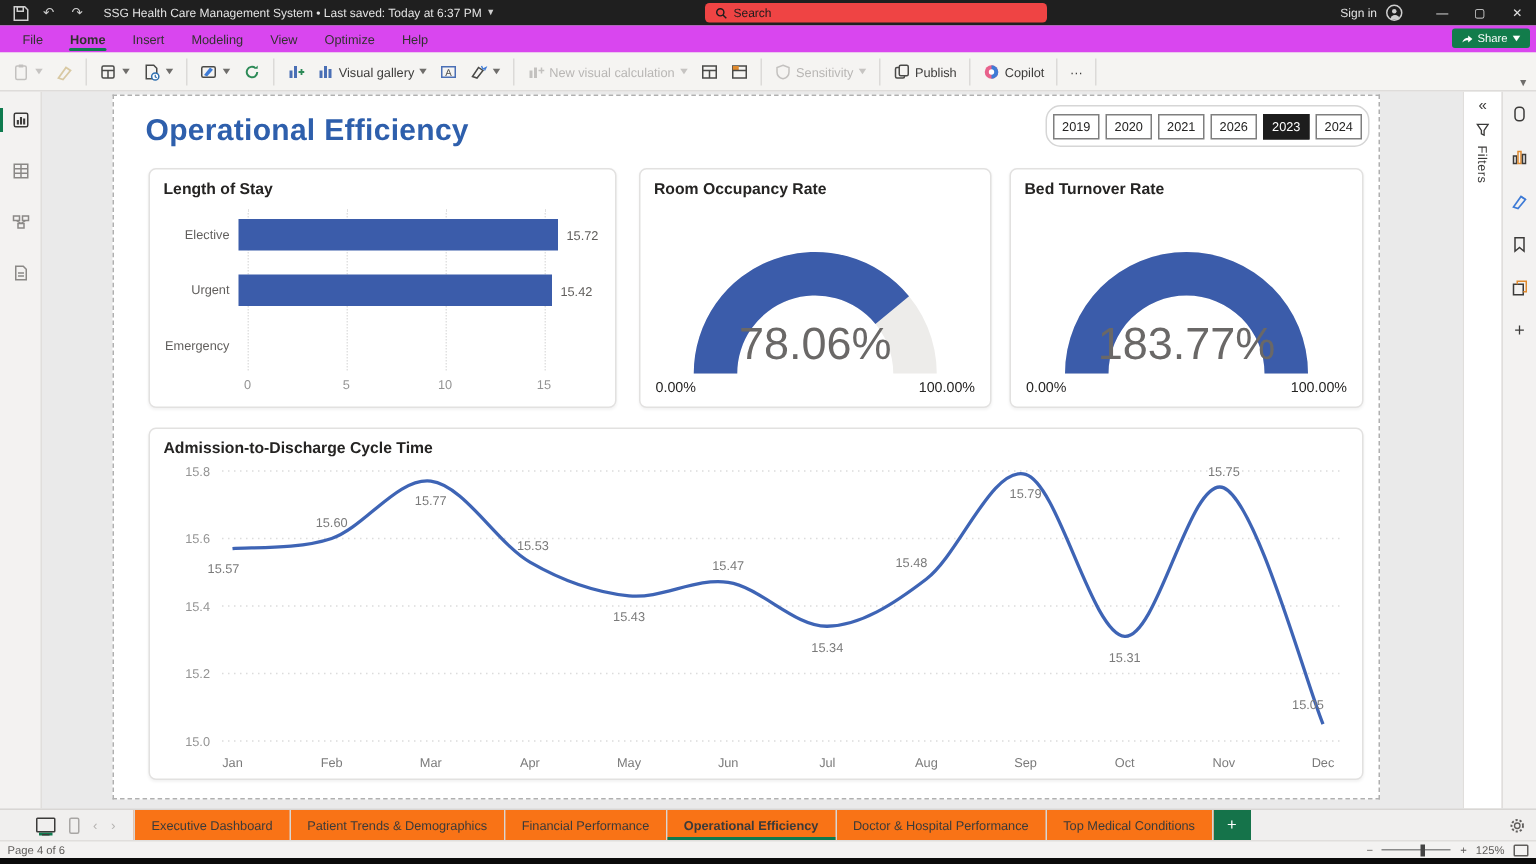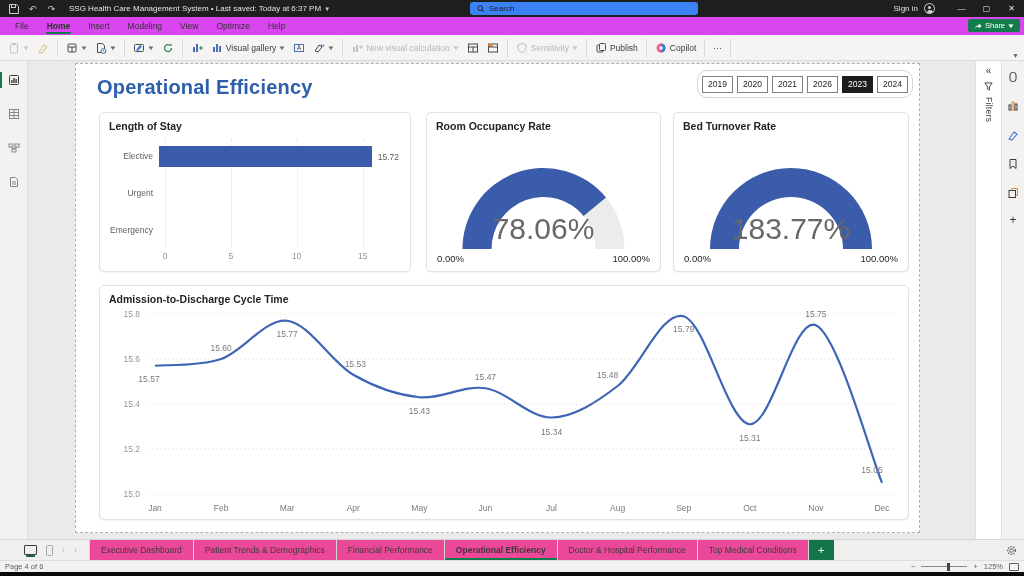--- a/index.html
+++ b/index.html
@@ -4,21 +4,21 @@
 <style>
   * { margin:0; padding:0; box-sizing:border-box; font-family:"Liberation Sans","DejaVu Sans",sans-serif; }
   html,body { width:1024px; height:576px; overflow:hidden; background:#eaeaea; }
   #app { width:1024px; height:576px; display:flex; flex-direction:column; }
 
   
   .titlebar { height:17px; background:#1f1f1f; color:#d8d8d8; display:flex; align-items:center; font-size:8px; position:relative; flex:none; }
   .tb-icons { display:flex; align-items:center; gap:8px; padding:0 8px; }
   .tb-ic { width:11px; height:11px; display:flex; align-items:center; justify-content:center; color:#cfcfcf; font-size:9px; }
   .tb-title { margin-left:4px; white-space:nowrap; color:#e3e3e3; }
-  .searchbox { position:absolute; left:470px; top:2px; width:228px; height:13px; background:#3b82f6; border-radius:3px; display:flex; align-items:center; gap:4px; padding:0 7px; color:#1c1c1c; font-size:8px; }
+  .searchbox { position:absolute; left:470px; top:2px; width:228px; height:13px; background:#ef4444; border-radius:3px; display:flex; align-items:center; gap:4px; padding:0 7px; color:#1c1c1c; font-size:8px; }
   .tb-right { position:absolute; right:0; top:0; height:17px; display:flex; align-items:center; }
   .signin { font-size:8px; color:#e3e3e3; margin-right:6px; }
   .avatar { width:11px; height:11px; border-radius:50%; border:1px solid #cfcfcf; position:relative; margin-right:14px; }
   .avatar::before { content:""; position:absolute; left:3px; top:1.5px; width:3px; height:3px; border-radius:50%; background:#cfcfcf; }
   .avatar::after { content:""; position:absolute; left:1.5px; top:5.5px; width:6px; height:3px; border-radius:3px 3px 0 0; background:#cfcfcf; }
   .winbtn { width:25px; height:17px; display:flex; align-items:center; justify-content:center; color:#e3e3e3; font-size:8px; }
 
   
   .menubar { height:18px; background:#d946ef; display:flex; align-items:stretch; padding-left:6px; position:relative; flex:none; }
   .menu-item { font-size:8.5px; color:#323130; padding:4px 9px 0 9px; position:relative; }
@@ -88,21 +88,21 @@
   .right-rail { width:23px; background:#f3f2f1; border-left:1px solid #e0dedc; display:flex; flex-direction:column; align-items:center; gap:11px; padding-top:8px; flex:none; }
 
   
   .tabsbar { height:21px; background:#f0efee; border-top:1px solid #d8d6d4; display:flex; align-items:stretch; flex:none; font-size:8.5px; position:relative; }
   .viewbtns { display:flex; align-items:center; gap:9px; padding:0 12px 0 24px; }
   .monitor { width:13px; height:10px; border:1px solid #3b3a39; border-radius:1px; position:relative; }
   .monitor::after { content:""; position:absolute; left:3px; bottom:-3px; width:5px; height:1.5px; background:#3b3a39; }
   .monitor.activeview { box-shadow:0 4px 0 -2px #0e7a4e; }
   .phone { width:7px; height:11px; border:1px solid #a8a6a4; border-radius:1.5px; }
   .navchev { color:#b5b3b1; font-size:9px; }
-  .tab { background:#ec4899; border-right:1px solid #d8d6d4; display:flex; align-items:center; padding:0 11px; color:#3b3a39; position:relative; white-space:nowrap; }
+  .tab { background:#f97316; border-right:1px solid #d8d6d4; display:flex; align-items:center; padding:0 11px; color:#3b3a39; position:relative; white-space:nowrap; }
   .tab:first-of-type { border-left:1px solid #d8d6d4; }
   .tab.active { font-weight:700; }
   .tab.active::after { content:""; position:absolute; left:0; right:0; bottom:0; height:2.5px; background:#0e7a4e; }
   .addtab { width:25px; background:#15734a; color:#fff; display:flex; align-items:center; justify-content:center; font-size:11px; }
   .tabs-gear { margin-left:auto; display:flex; align-items:center; padding-right:7px; }
 
   
   .statusbar { height:12px; background:#f3f2f1; border-top:1px solid #e0dedc; display:flex; align-items:center; font-size:7.5px; color:#605e5c; padding:0 5px; flex:none; }
   .sb-right { margin-left:auto; display:flex; align-items:center; gap:6px; }
   .slider { width:46px; height:1px; background:#8a8a8a; position:relative; }
@@ -364,20 +364,24 @@
             <div id="bar-rows">
                 <div class="brow" style="top: 2px; justify-content: space-between;">
                   <div class="blabel">Elective</div>
                   <div class="btrack">
                     <div class="bbar" style="width: 92.4706%; background: rgb(59, 92, 170);"></div>
                     <div class="bval" style="left: calc(92.4706% + 6px);">15.72</div>
                   </div>
                 </div>
                 <div class="brow" style="top: 39px;">
                   <div class="blabel">Urgent</div>
+                  <div class="btrack">
+                    <div class="bbar" style="width: 90.7059%; background: rgb(59, 92, 170);"></div>
+                    <div class="bval" style="left: calc(90.7059% + 6px);">15.42</div>
+                  </div>
                 </div>
                 <div class="brow" style="top: 76px;">
                   <div class="blabel">Emergency</div>
                 </div>
               </div>
           </div>
           <div class="baxis" id="bar-axis">
               <div class="btick" style="left: 0%;">0</div>
               <div class="btick" style="left: 29.4118%;">5</div>
               <div class="btick" style="left: 58.8235%;">10</div>

